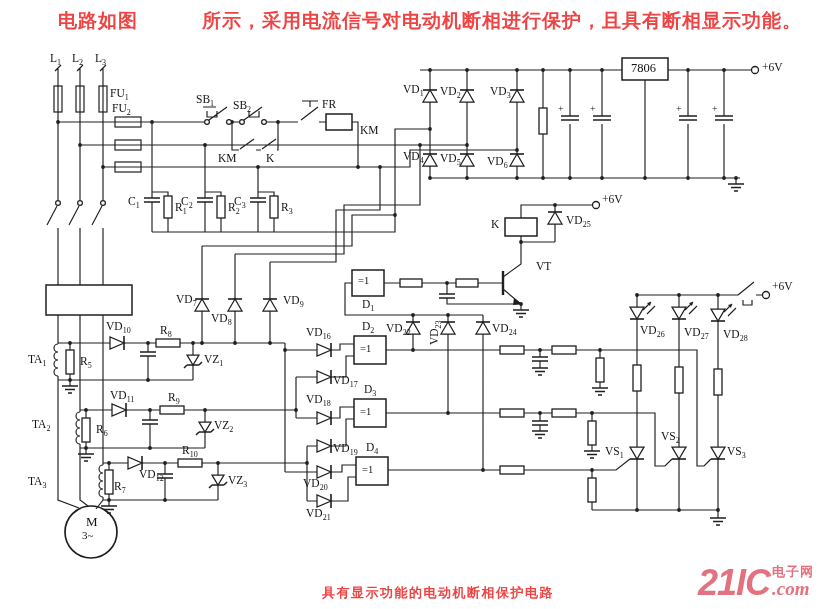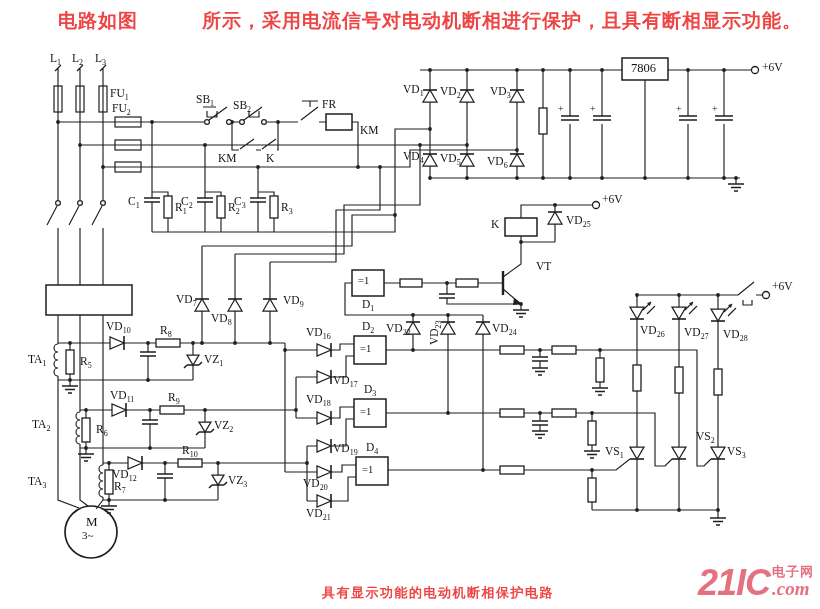--- a/index.html
+++ b/index.html
@@ -358,21 +358,21 @@
     <span class="lbl" style="left: 360px; top: 344px; font-size: 10.5px;">=1</span>
     <span class="lbl" style="left: 364px; top: 384px;">D<sub>3</sub></span>
     <span class="lbl" style="left: 360px; top: 407px; font-size: 10.5px;">=1</span>
     <span class="lbl" style="left: 366px; top: 442px;">D<sub>4</sub></span>
     <span class="lbl" style="left: 362px; top: 465px; font-size: 10.5px;">=1</span>
     <span class="lbl" style="left: 176px; top: 294px;">VD<sub>7</sub></span>
     <span class="lbl" style="left: 211px; top: 313px;">VD<sub>8</sub></span>
     <span class="lbl" style="left: 283px; top: 295px;">VD<sub>9</sub></span>
     <span class="lbl" style="left: 106px; top: 321px;">VD<sub>10</sub></span>
     <span class="lbl" style="left: 110px; top: 390px;">VD<sub>11</sub></span>
-    <span class="lbl" style="left: 112px; top: 469px;">VD<sub>12</sub></span>
+    <span class="lbl" style="left: 139px; top: 469px;">VD<sub>12</sub></span>
     <span class="lbl" style="left: 28px; top: 354px;">TA<sub>1</sub></span>
     <span class="lbl" style="left: 32px; top: 419px;">TA<sub>2</sub></span>
     <span class="lbl" style="left: 28px; top: 476px;">TA<sub>3</sub></span>
     <span class="lbl" style="left: 80px; top: 356px;">R<sub>5</sub></span>
     <span class="lbl" style="left: 96px; top: 424px;">R<sub>6</sub></span>
     <span class="lbl" style="left: 114px; top: 481px;">R<sub>7</sub></span>
     <span class="lbl" style="left: 160px; top: 325px;">R<sub>8</sub></span>
     <span class="lbl" style="left: 168px; top: 392px;">R<sub>9</sub></span>
     <span class="lbl" style="left: 182px; top: 445px;">R<sub>10</sub></span>
     <span class="lbl" style="left: 204px; top: 354px;">VZ<sub>1</sub></span>
@@ -384,17 +384,17 @@
     <span class="lbl" style="left: 333px; top: 443px;">VD<sub>19</sub></span>
     <span class="lbl" style="left: 303px; top: 478px;">VD<sub>20</sub></span>
     <span class="lbl" style="left: 306px; top: 508px;">VD<sub>21</sub></span>
     <span class="lbl" style="left: 386px; top: 323px;">VD<sub>22</sub></span>
     <span class="lbl rot" style="left: 429px; top: 345px;">VD<sub>23</sub></span>
     <span class="lbl" style="left: 492px; top: 323px;">VD<sub>24</sub></span>
     <span class="lbl" style="left: 640px; top: 325px;">VD<sub>26</sub></span>
     <span class="lbl" style="left: 684px; top: 327px;">VD<sub>27</sub></span>
     <span class="lbl" style="left: 723px; top: 329px;">VD<sub>28</sub></span>
     <span class="lbl" style="left: 605px; top: 446px;">VS<sub>1</sub></span>
-    <span class="lbl" style="left: 696px; top: 431px; text-align: center;">VS<sub>2</sub></span>
+    <span class="lbl" style="left: 661px; top: 431px; text-align: center;">VS<sub>2</sub></span>
     <span class="lbl" style="left: 727px; top: 446px;">VS<sub>3</sub></span>
     <span class="lbl" style="left: 86px; top: 515px; font-size: 13px;">M</span>
     <span class="lbl" style="left: 82px; top: 530px; font-size: 11px;">3~</span>
   </div>
 
 </body></html>

